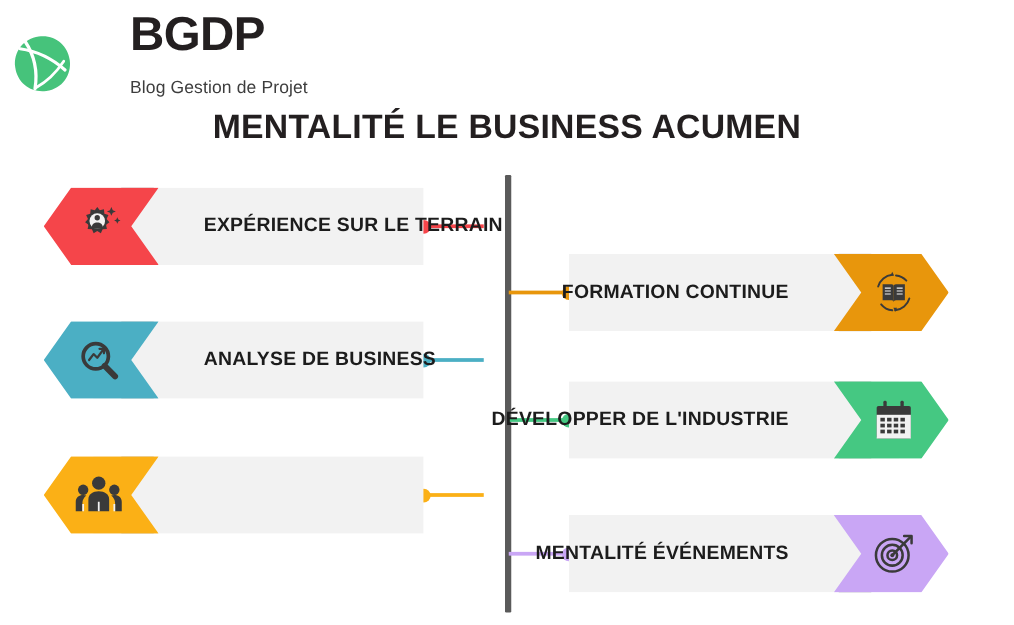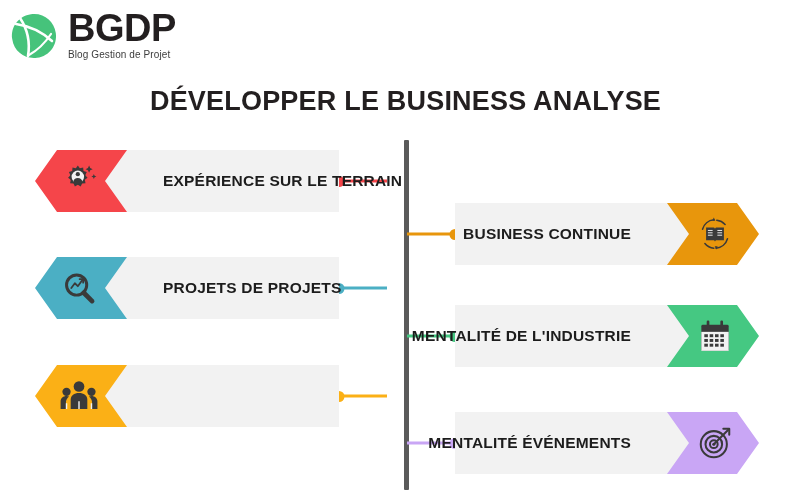--- a/index.html
+++ b/index.html
@@ -5,30 +5,30 @@
   * { box-sizing: border-box; margin: 0; padding: 0; }
   html, body {
     width: 811px; height: 500px;
     background: #ffffff;
     font-family: "Liberation Sans", sans-serif;
     overflow: hidden;
   }
   #stage { position: relative; width: 811px; height: 500px; background: #fff; }
 
   
-  #logo { position: absolute; left: 8px; top: 10px; display: flex; align-items: flex-start; }
+  #logo { position: absolute; left: 8px; top: 10px; display: flex; align-items: flex-end; gap: 36px; }
   #logo-mark { width: 52px; height: 52px; flex: 0 0 52px; }
   #logo-text { margin-left: 8px; }
   #logo-title {
     font-size: 38px; font-weight: 700; letter-spacing: -0.5px;
     color: #231f20; line-height: 0.95;
   }
   #logo-sub {
-    font-size: 10px; color: #3d3d3d; letter-spacing: 0.1px;
-    margin-top: 3px;
+    font-size: 14px; color: #3d3d3d; letter-spacing: 0.1px;
+    margin-top: 15px;
   }
 
   
   #page-title {
     position: absolute; left: 0; right: 0; top: 86px;
     text-align: center;
     font-size: 27px; font-weight: 800; letter-spacing: 0.2px;
     color: #231f20;
   }
 
@@ -108,21 +108,21 @@
         <path d="M12 8 C20 20 22 34 20 46" fill="none" stroke="#ffffff" stroke-width="2.6" stroke-linecap="round"></path>
         <path d="M21 45 C30 40 37 33 43 24" fill="none" stroke="#ffffff" stroke-width="2.2" stroke-linecap="round"></path>
       </svg>
     </div>
     <div id="logo-text">
       <div id="logo-title">BGDP</div>
       <div id="logo-sub">Blog Gestion de Projet</div>
     </div>
   </div>
 
-  <div id="page-title">DÉVELOPPER LE BUSINESS ANALYSE</div>
+  <div id="page-title">MENTALITÉ LE BUSINESS ACUMEN</div>
 
   <div id="spine" style="background: rgb(90, 90, 90);"></div>
 
   <div id="rows">
       <div class="row left" style="top: 150px;">
         <div class="connector" style="background: rgb(245, 69, 74);">
           <div class="dot" style="background: rgb(245, 69, 74);"></div>
         </div>
         <div class="nub t" style="background: rgba(0, 0, 0, 0.2);"></div>
         <div class="nub b" style="background: rgba(0, 0, 0, 0.2);"></div>
@@ -165,39 +165,39 @@
     </g>
     <g fill="#3a3a3a">
       <path d="M17 21h12c2 0 3 1 3 2.6V45c0-1.6-1-2.6-3-2.6H17V21z"></path>
       <path d="M47 21H35c-2 0-3 1-3 2.6V45c0-1.6 1-2.6 3-2.6h12V21z"></path>
     </g>
     <g stroke="#f2f2f2" stroke-width="1.6">
       <path d="M20 26h8M20 30h8M20 34h8M36 26h8M36 30h8M36 34h8"></path>
     </g>
   </svg>
         </div>
-        <div class="label">BUSINESS CONTINUE</div>
+        <div class="label">FORMATION CONTINUE</div>
       </div>
       <div class="row left" style="top: 257px;">
         <div class="connector" style="background: rgb(75, 175, 196);">
           <div class="dot" style="background: rgb(75, 175, 196);"></div>
         </div>
         <div class="nub t" style="background: rgba(0, 0, 0, 0.2);"></div>
         <div class="nub b" style="background: rgba(0, 0, 0, 0.2);"></div>
         <div class="plate"></div>
         <div class="cap" style="background: rgb(75, 175, 196);"></div>
         <div class="icon-wrap">
           <svg viewBox="0 0 64 64" xmlns="http://www.w3.org/2000/svg">
     <circle cx="28" cy="27" r="17" fill="none" stroke="#3a3a3a" stroke-width="5"></circle>
     <path d="M40 40 L54 54" stroke="#3a3a3a" stroke-width="8" stroke-linecap="round"></path>
     <path d="M19 32 L25 24 L30 29 L38 18" fill="none" stroke="#3a3a3a" stroke-width="3" stroke-linecap="round" stroke-linejoin="round"></path>
     <path d="M33 17h6v6" fill="none" stroke="#3a3a3a" stroke-width="3" stroke-linecap="round" stroke-linejoin="round"></path>
   </svg>
         </div>
-        <div class="label">PROJETS DE PROJETS</div>
+        <div class="label">ANALYSE DE BUSINESS</div>
       </div>
       <div class="row right" style="top: 305px;">
         <div class="connector" style="background: rgb(69, 200, 130);">
           <div class="dot" style="background: rgb(69, 200, 130);"></div>
         </div>
         <div class="nub t" style="background: rgba(0, 0, 0, 0.2);"></div>
         <div class="nub b" style="background: rgba(0, 0, 0, 0.2);"></div>
         <div class="plate"></div>
         <div class="cap" style="background: rgb(69, 200, 130);"></div>
         <div class="icon-wrap">
@@ -217,21 +217,21 @@
               <rect x="23" y="37" width="6" height="5"></rect>
       <rect x="32" y="37" width="6" height="5"></rect>
               <rect x="41" y="37" width="6" height="5"></rect>
       <rect x="14" y="45" width="6" height="5"></rect>
               <rect x="23" y="45" width="6" height="5"></rect>
       <rect x="32" y="45" width="6" height="5"></rect>
               <rect x="41" y="45" width="6" height="5"></rect>
     </g>
   </svg>
         </div>
-        <div class="label">MENTALITÉ DE L'INDUSTRIE</div>
+        <div class="label">DÉVELOPPER DE L'INDUSTRIE</div>
       </div>
       <div class="row left" style="top: 365px;">
         <div class="connector" style="background: rgb(251, 176, 22);">
           <div class="dot" style="background: rgb(251, 176, 22);"></div>
         </div>
         <div class="nub t" style="background: rgba(0, 0, 0, 0.2);"></div>
         <div class="nub b" style="background: rgba(0, 0, 0, 0.2);"></div>
         <div class="plate"></div>
         <div class="cap" style="background: rgb(251, 176, 22);"></div>
         <div class="icon-wrap">

